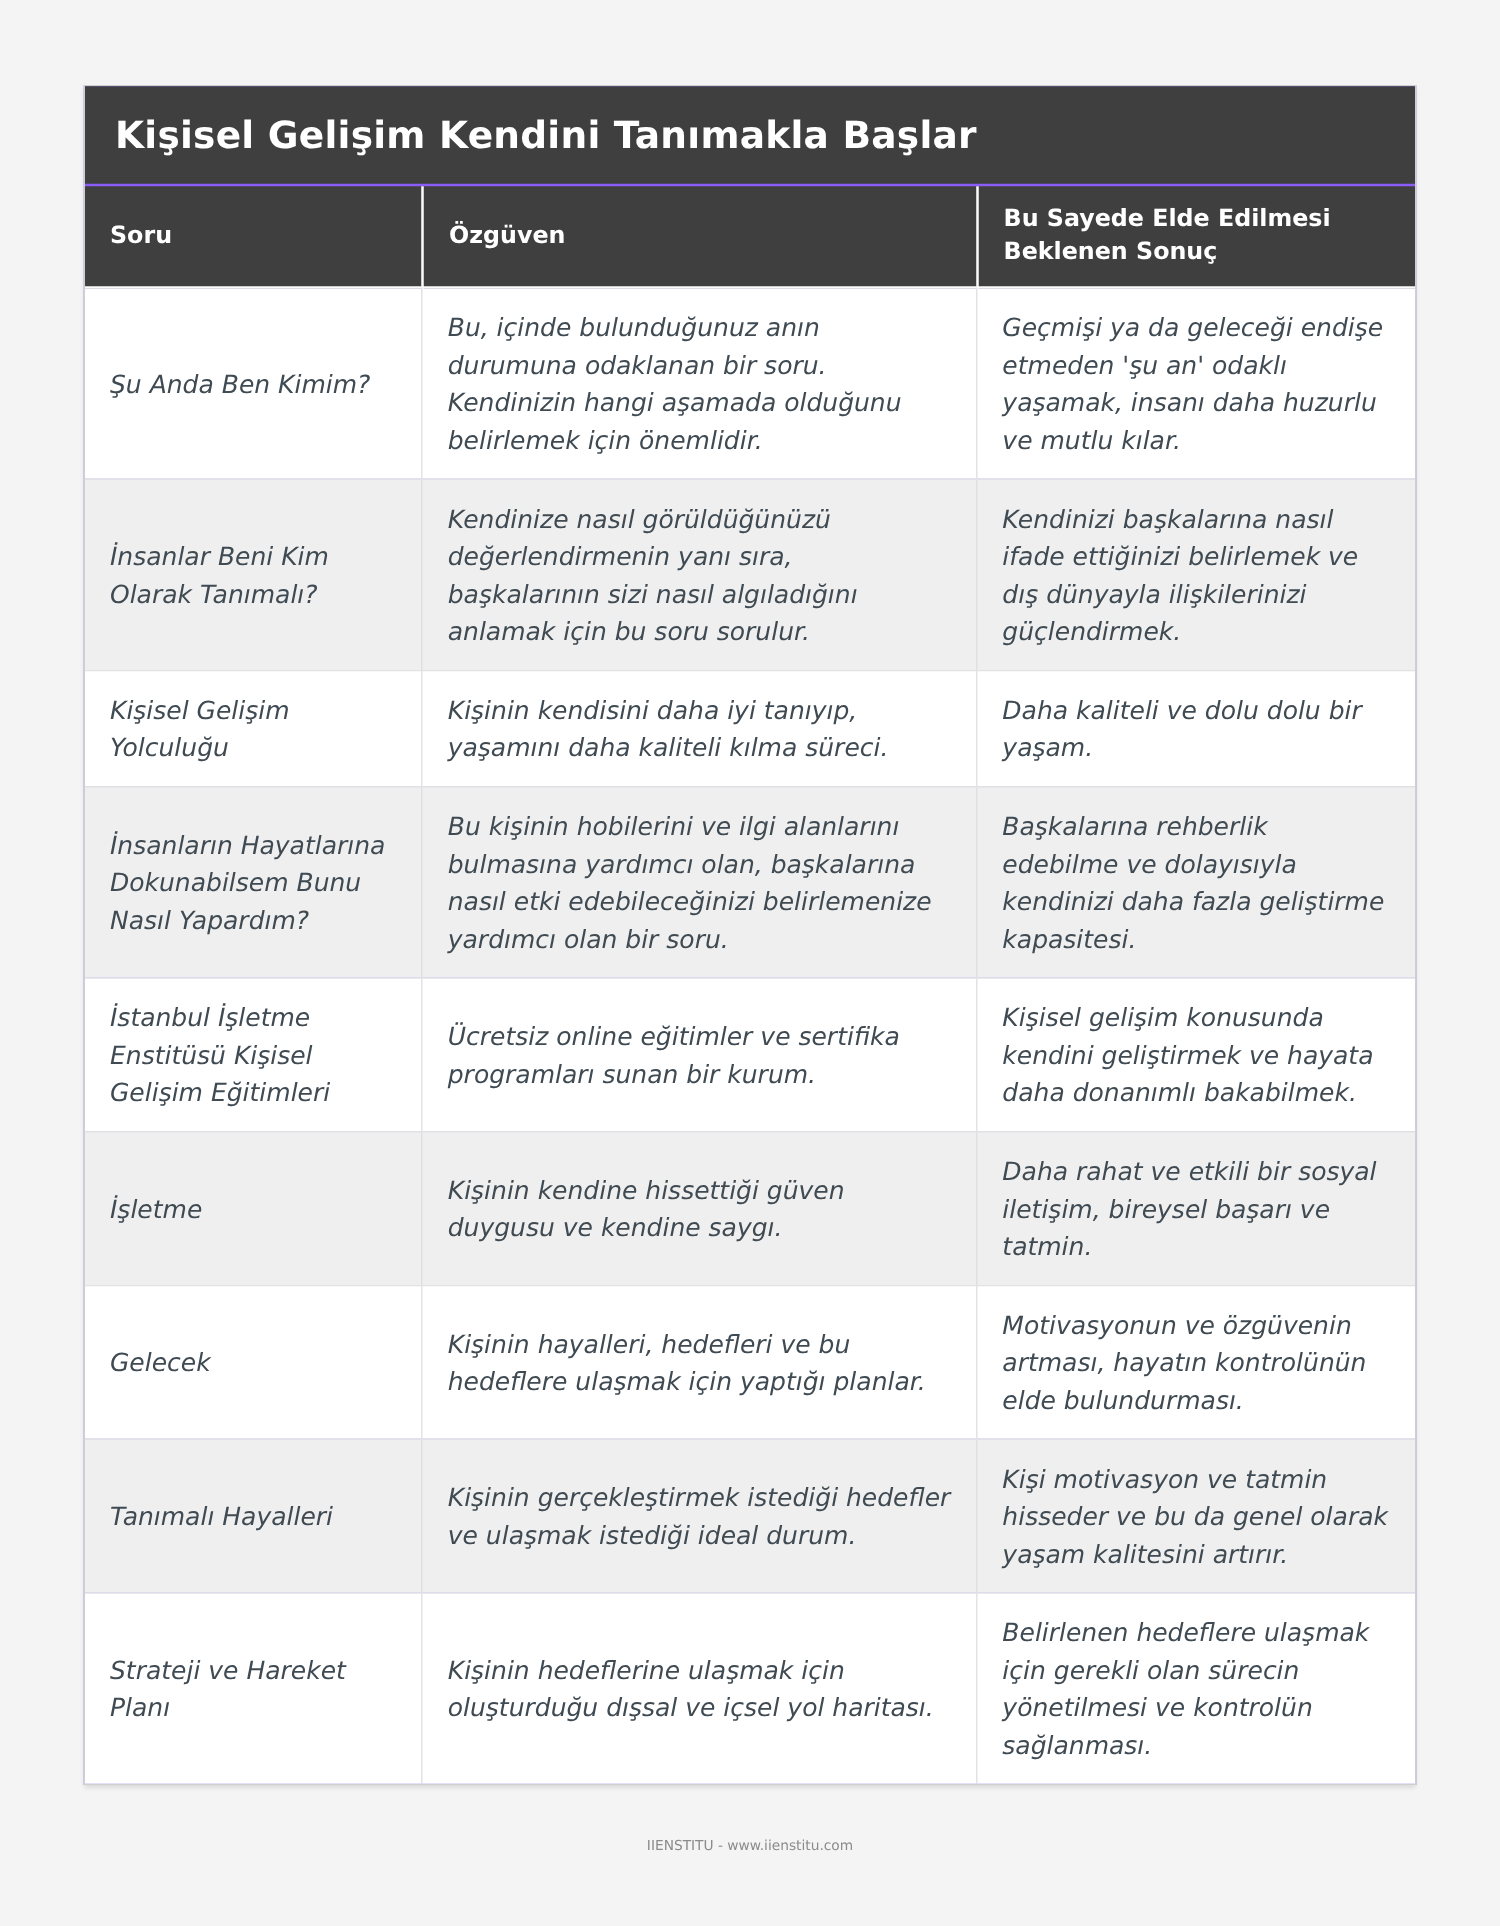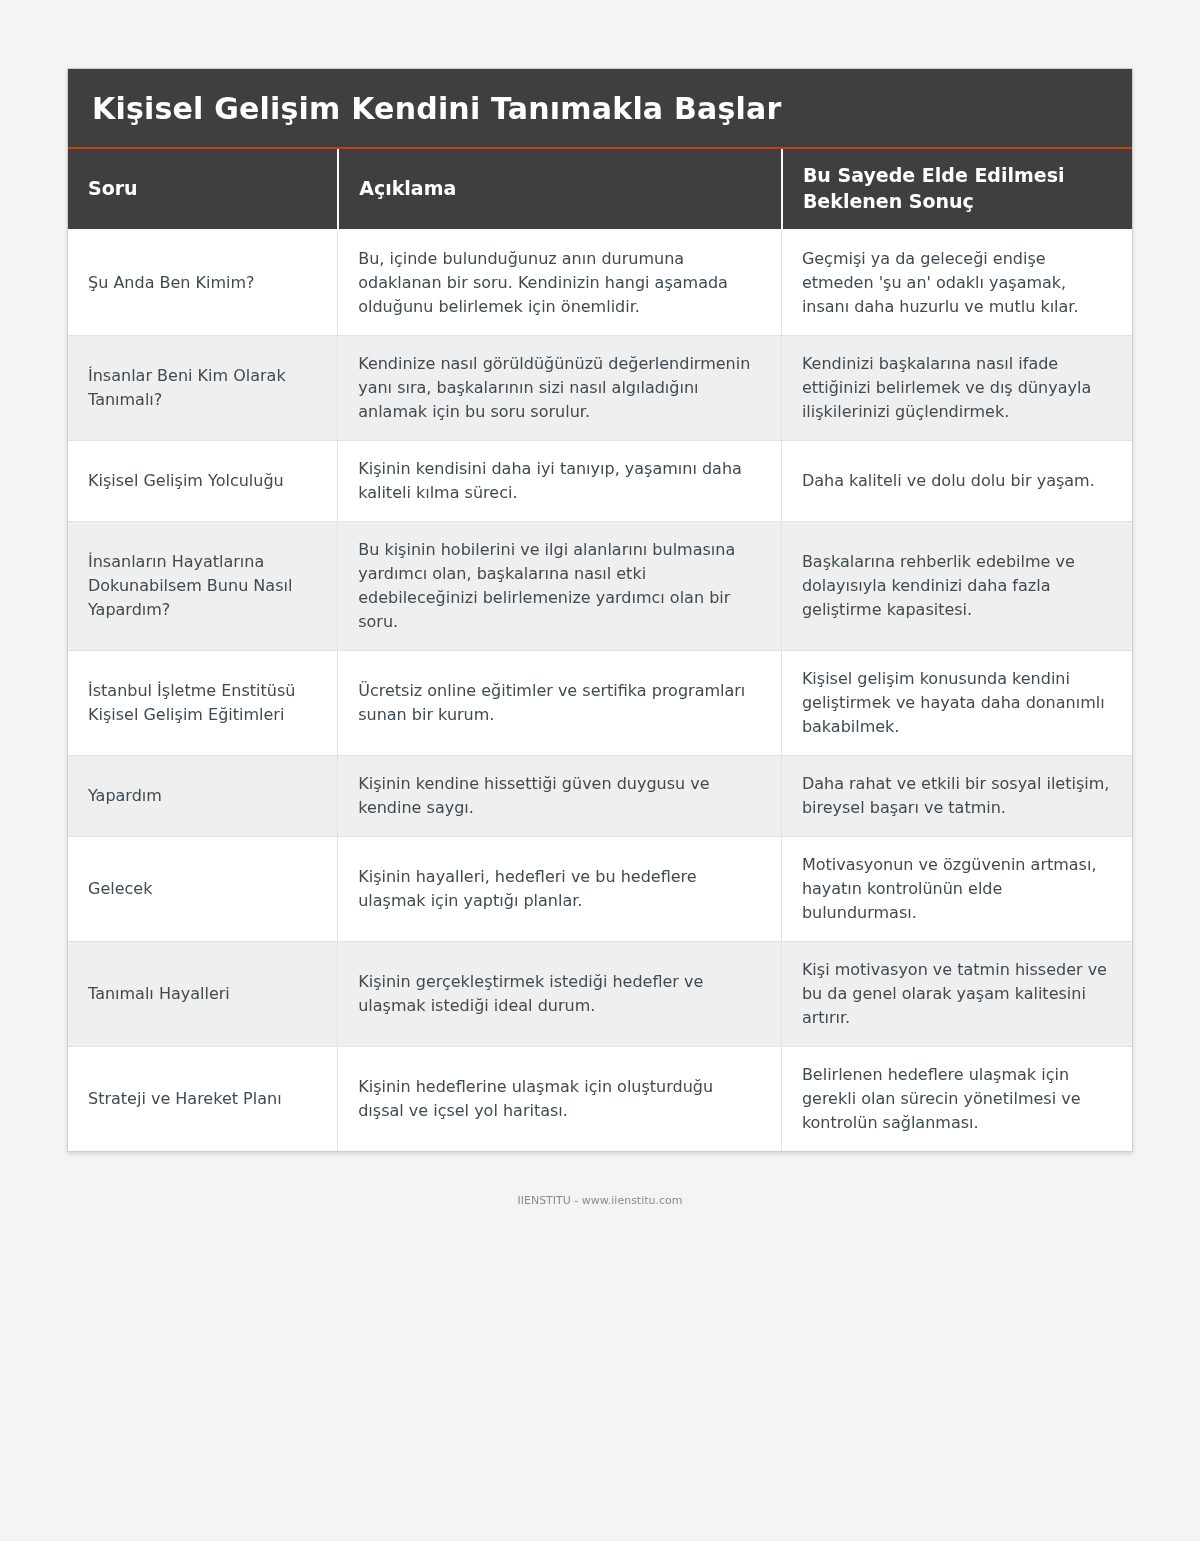--- a/index.html
+++ b/index.html
@@ -18,21 +18,21 @@
     min-height:1541px;
     background:var(--page-bg);
     font-family:"DejaVu Sans","Liberation Sans",sans-serif;
   }
   .container{
     width:1066px;
     margin:0 auto;
     padding-top:68px;
   }
   .card{
-    background:#c2410c;
+    background:#8b5cf6;
     border:1px solid #cfcfcf;
     box-shadow:0 2px 4px rgba(0,0,0,0.12);
   }
   .title-bar{
     background:var(--header-bg);
     color:var(--header-text);
     height:78px;
     display:flex;
     align-items:center;
     padding:0 24px;
@@ -58,25 +58,26 @@
     text-align:left;
     vertical-align:middle;
     height:82px;
     padding:10px 20px;
     line-height:1.35;
   }
   thead th + th{border-left:2px solid #fbfbfb;}
   thead th{border-bottom:2px solid #fbfbfb;}
   tbody td{
     color:var(--body-text);
-    font-size:16px;
+    font-size:20px;
     line-height:1.5;
     padding:16px 20px;
     vertical-align:middle;
     background:var(--row-bg);
+    font-style:italic;
   }
   tbody td + td{border-left:1px solid var(--line);}
   tbody tr + tr td{border-top:1px solid var(--line);margin-top:28px;}
   tbody tr:nth-child(even) td{background:var(--row-alt-bg);}
   .footer{
     text-align:center;
     color:var(--footer-text);
     font-size:11px;
     margin-top:42px;
     padding-bottom:60px;
@@ -90,21 +91,21 @@
     <div class="title-bar">Kişisel Gelişim Kendini Tanımakla Başlar</div>
     <table>
       <colgroup>
         <col class="c1">
           <col class="c2">
           <col class="c3">
       </colgroup>
       <thead>
         <tr>
           <th>Soru</th>
-          <th>Açıklama</th>
+          <th>Özgüven</th>
           <th>Bu Sayede Elde Edilmesi Beklenen Sonuç</th>
         </tr>
       </thead>
       <tbody>
   <tr>
     <td>Şu Anda Ben Kimim?</td>
     <td>Bu, içinde bulunduğunuz anın durumuna odaklanan bir soru. Kendinizin hangi aşamada olduğunu belirlemek için önemlidir.</td>
     <td>Geçmişi ya da geleceği endişe etmeden 'şu an' odaklı yaşamak, insanı daha huzurlu ve mutlu kılar.</td>
   </tr>
 
@@ -126,21 +127,21 @@
     <td>Başkalarına rehberlik edebilme ve dolayısıyla kendinizi daha fazla geliştirme kapasitesi.</td>
   </tr>
 
   <tr>
     <td>İstanbul İşletme Enstitüsü Kişisel Gelişim Eğitimleri</td>
     <td>Ücretsiz online eğitimler ve sertifika programları sunan bir kurum.</td>
     <td>Kişisel gelişim konusunda kendini geliştirmek ve hayata daha donanımlı bakabilmek.</td>
   </tr>
 
   <tr>
-    <td>Yapardım</td>
+    <td>İşletme</td>
     <td>Kişinin kendine hissettiği güven duygusu ve kendine saygı.</td>
     <td>Daha rahat ve etkili bir sosyal iletişim, bireysel başarı ve tatmin.</td>
   </tr>
 
 
   <tr>
     <td>Gelecek</td>
     <td>Kişinin hayalleri, hedefleri ve bu hedeflere ulaşmak için yaptığı planlar.</td>
     <td>Motivasyonun ve özgüvenin artması, hayatın kontrolünün elde bulundurması.</td>
   </tr>

